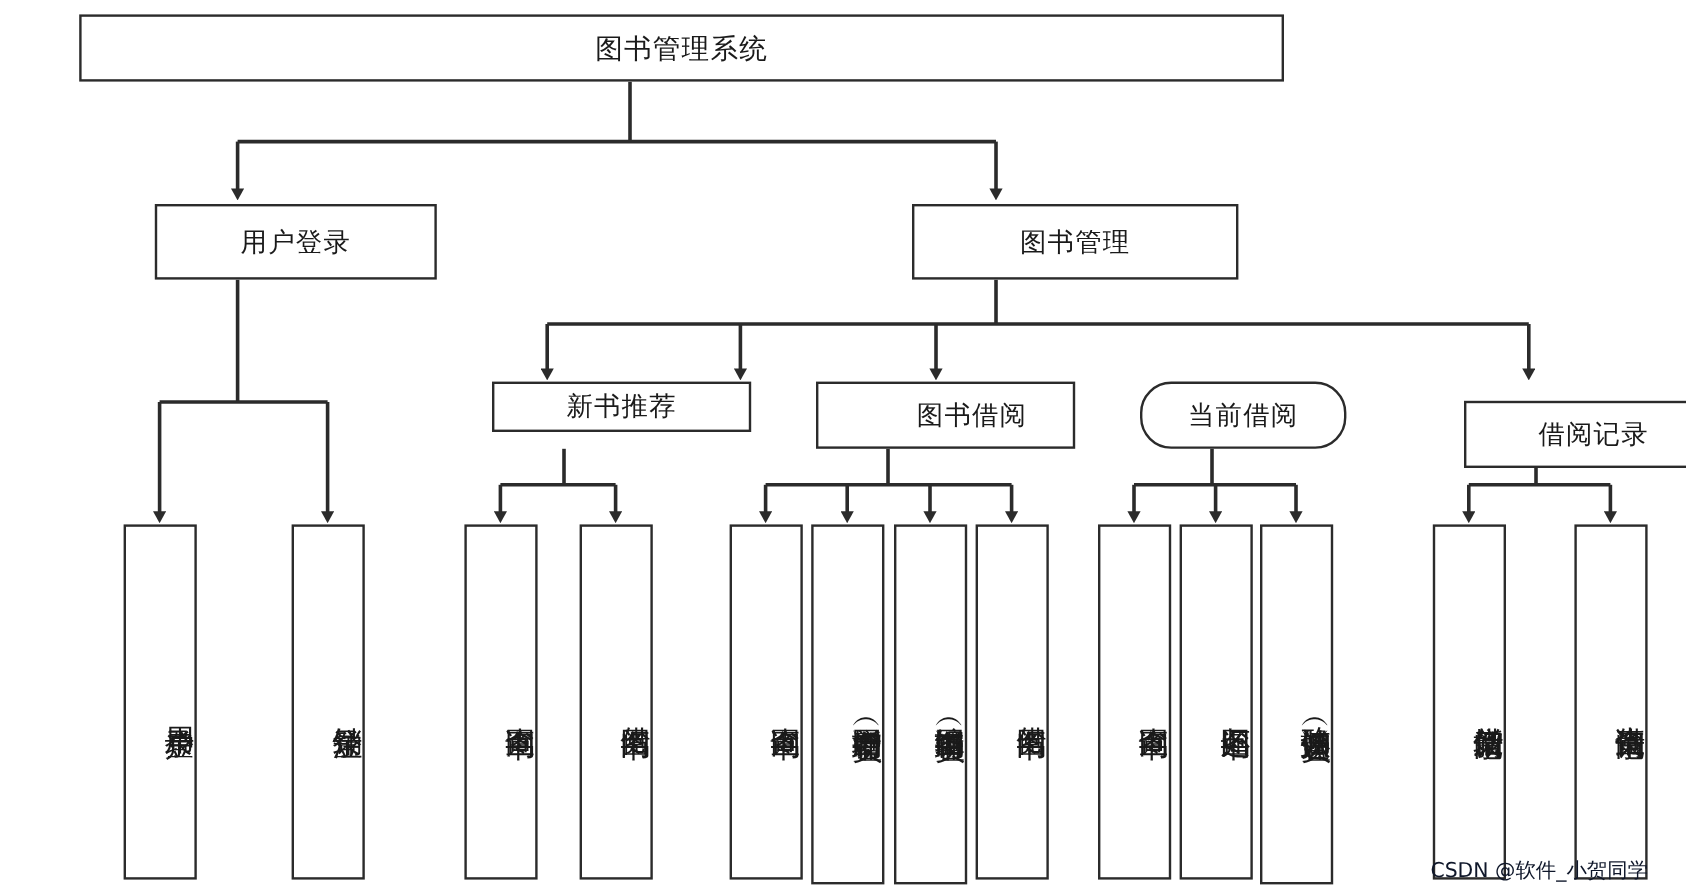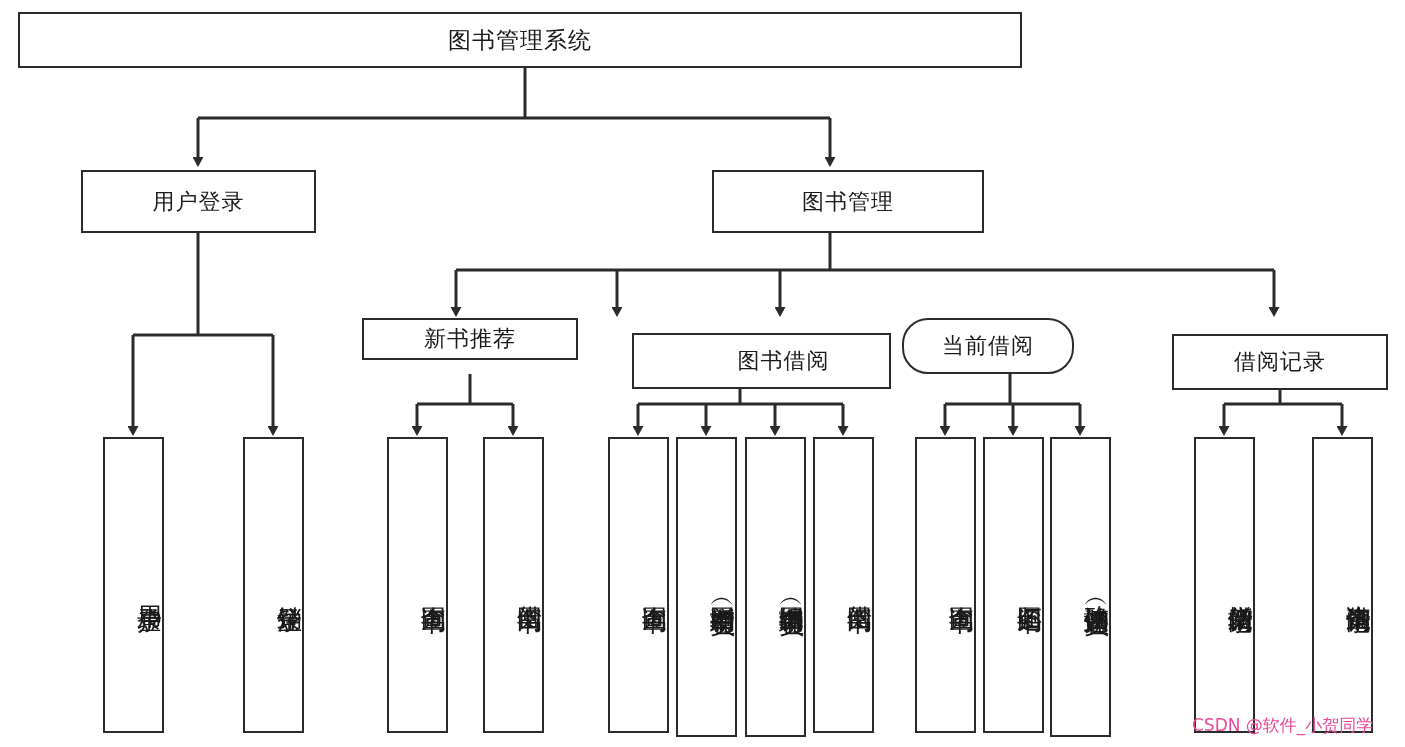--- a/index.html
+++ b/index.html
@@ -32,40 +32,41 @@
     background: #ffffff;
     border: 2px solid #2b2b2b;
     display: flex;
     align-items: center;
     justify-content: center;
     color: #1a1a1a;
   }
   .node.horizontal {
     font-size: 22px;
     letter-spacing: 1px;
+    margin-left: 48px;
   }
   .node.vertical {
     writing-mode: vertical-rl;
     text-orientation: upright;
     font-size: 25px;
     line-height: 1.06;
     padding-top: 6px;
     align-items: flex-start;
     justify-content: center;
     letter-spacing: 1px;
   }
   .node.root {
     font-size: 23px;
   }
   #watermark {
     position: absolute;
     left: 1192px;
     top: 714px;
     font-size: 17px;
-    color: #ec4899;
+    color: #0f172a;
     white-space: nowrap;
     font-family: "DejaVu Sans", "Liberation Sans", sans-serif;
   }
 </style>
 </head>
 <body>
 
 <div id="canvas">
 
   <svg id="edges" viewBox="0 0 1405 747" xmlns="http://www.w3.org/2000/svg">
@@ -117,21 +118,21 @@
       <path d="M1342,404 L1342,427" marker-end="url(#arrow)"></path>
     </g>
   </svg>
 
   <div class="node horizontal root" style="left:18px; top:12px; width:1004px; height:56px;">图书管理系统</div>
 
   <div class="node horizontal" style="left:81px; top:170px; width:235px; height:63px;">用户登录</div>
   <div class="node horizontal" style="left:712px; top:170px; width:272px; height:63px;">图书管理</div>
 
   <div class="node horizontal" style="left:362px; top:318px; width:216px; height:42px;">新书推荐</div>
-  <div class="node horizontal" style="left:632px; top:333px; width:259px; height:56px;padding-left:44px;">图书借阅</div>
+  <div class="node horizontal" style="left:632px; top:318px; width:216px; height:56px;padding-left:44px;">图书借阅</div>
   <div class="node horizontal" style="left:902px; top:318px; width:172px; height:56px;border-radius:26px;">当前借阅</div>
   <div class="node horizontal" style="left:1172px; top:334px; width:216px; height:56px;">借阅记录</div>
 
   <div class="node vertical" style="left:103px; top:437px; width:61px; height:296px;">用户登录</div>
   <div class="node vertical" style="left:243px; top:437px; width:61px; height:296px;">注销登录</div>
 
   <div class="node vertical" style="left:387px; top:437px; width:61px; height:296px;">查询图书</div>
   <div class="node vertical" style="left:483px; top:437px; width:61px; height:296px;">借阅图书</div>
 
   <div class="node vertical" style="left:608px; top:437px; width:61px; height:296px;">查询图书</div>

